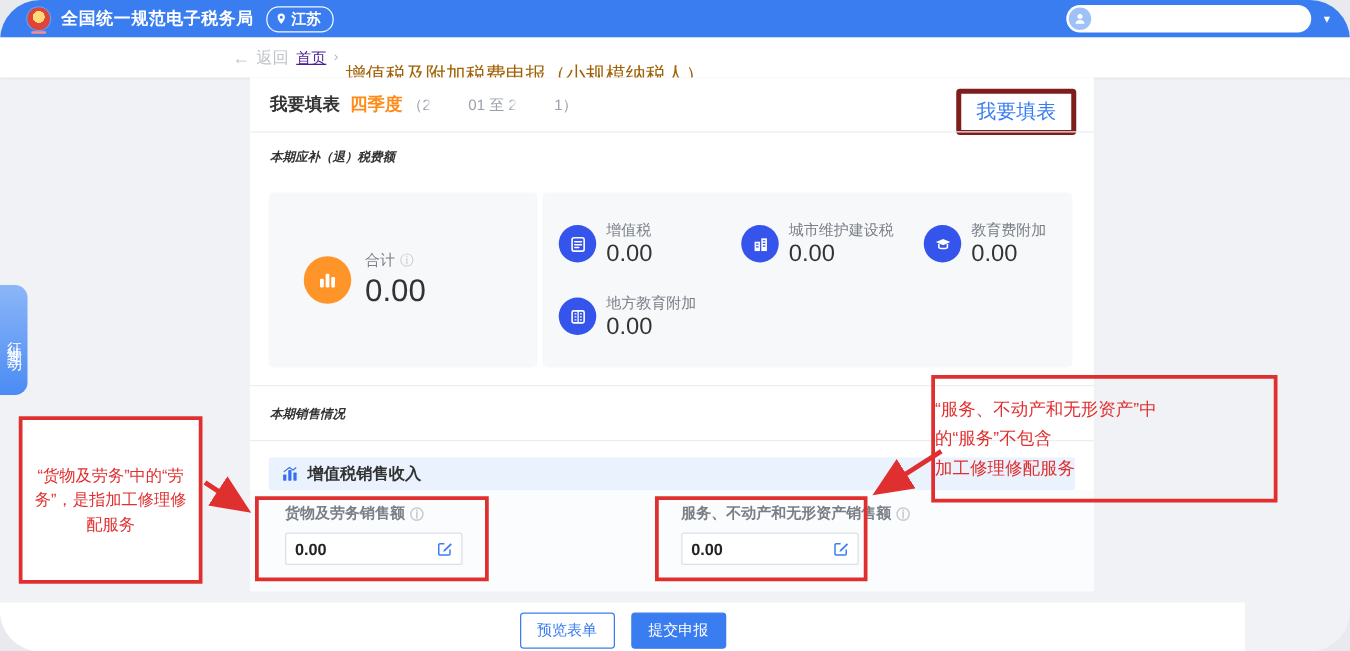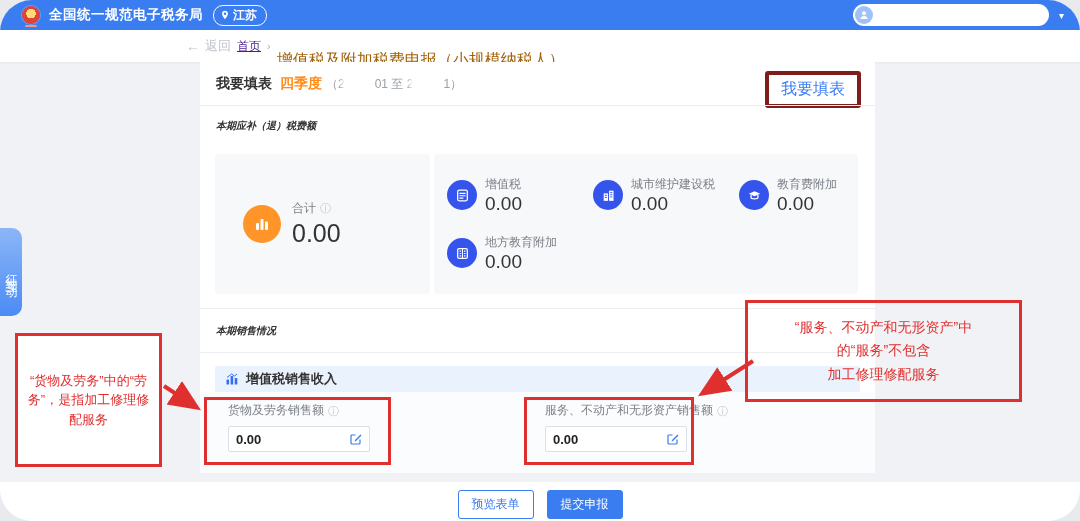--- a/index.html
+++ b/index.html
@@ -65,41 +65,41 @@
     background:#f7f8fa; border-radius:4px; display:grid;
     grid-template-columns:146px 146px 120px; grid-template-rows:1fr 1fr; padding:12px 0 12px 13px; }
   .tax-item { display:flex; align-items:center; gap:8px; }
   .item-value { font-size:19px; color:#333; }
 
   .blue-bar { position:absolute; left:15px; top:304px; width:645px; height:26px;
     background:#e9f2fd; border-radius:2px; display:flex; align-items:center; padding-left:10px; gap:7px; }
   .blue-bar-title { font-size:13px; font-weight:bold; color:#333; }
   .fields-strip { position:absolute; left:0; top:330px; width:675px; height:81px; background:#fbfcfd; }
   .field { position:absolute; top:10px; width:142px; }
-  .field-label { font-size:12px; color:#7a7f87; display:flex; align-items:flex-end; gap:4px; white-space:nowrap; }
+  .field-label { font-size:12px; color:#7a7f87; display:flex; align-items:flex-end; gap:4px; white-space:nowrap;font-weight:bold; }
   .input-box { margin-top:7px; height:26px; background:#fff; border:1px solid #dcdfe6; border-radius:2px;
     display:flex; align-items:center; padding:0 7px; }
   .input-val { font-size:13px; font-weight:bold; color:#222; }
   .edit-ic { margin-left:auto; display:flex; cursor:pointer; }
 
   
-  .footer-bar { position:absolute; left:0; top:482px; width:1080px; height:39px; background:#fff;
+  .footer-bar { position:absolute; left:0; top:482px; width:996px; height:39px; background:#fff;
     display:flex; justify-content:center; align-items:flex-start; gap:13px; padding-top:8px; }
   .btn-outline { font-size:12px; color:#3a7df0; background:#fff; border:1px solid #3a7df0;
     border-radius:3px; padding:5px 13px; cursor:pointer; }
   .btn-solid { font-size:12px; color:#fff; background:#3a7df0; border:1px solid #3a7df0;
     border-radius:3px; padding:5px 13px; cursor:pointer; }
 
   
   .note-box-left { position:absolute; left:15px; top:333px; width:147px; height:134px;
     border:3px solid #e02f2f; background:#fff; color:#e02f2f; font-size:13px; line-height:1.5;
     display:flex; align-items:center; justify-content:center; text-align:center; padding:4px 8px; }
   .note-box-right { position:absolute; left:745px; top:300px; width:277px; height:102px;
     border:3px solid #e02f2f; color:#e02f2f; font-size:14px; line-height:1.65;
-    display:flex; flex-direction:column; align-items:center; justify-content:center; text-align:center; }
+    display:flex; flex-direction:column; align-items:flex-start; justify-content:center; text-align:center; }
   .field-red-box { position:absolute; border:3px solid #e02f2f; }
   #red1 { left:204px; top:397px; width:187px; height:68px; }
   #red2 { left:524px; top:397px; width:170px; height:68px; }
   .arrow-layer { position:absolute; left:0; top:0; width:1080px; height:521px; pointer-events:none; }
 </style>
 </head>
 <body>
 
 <div id="page">
 

